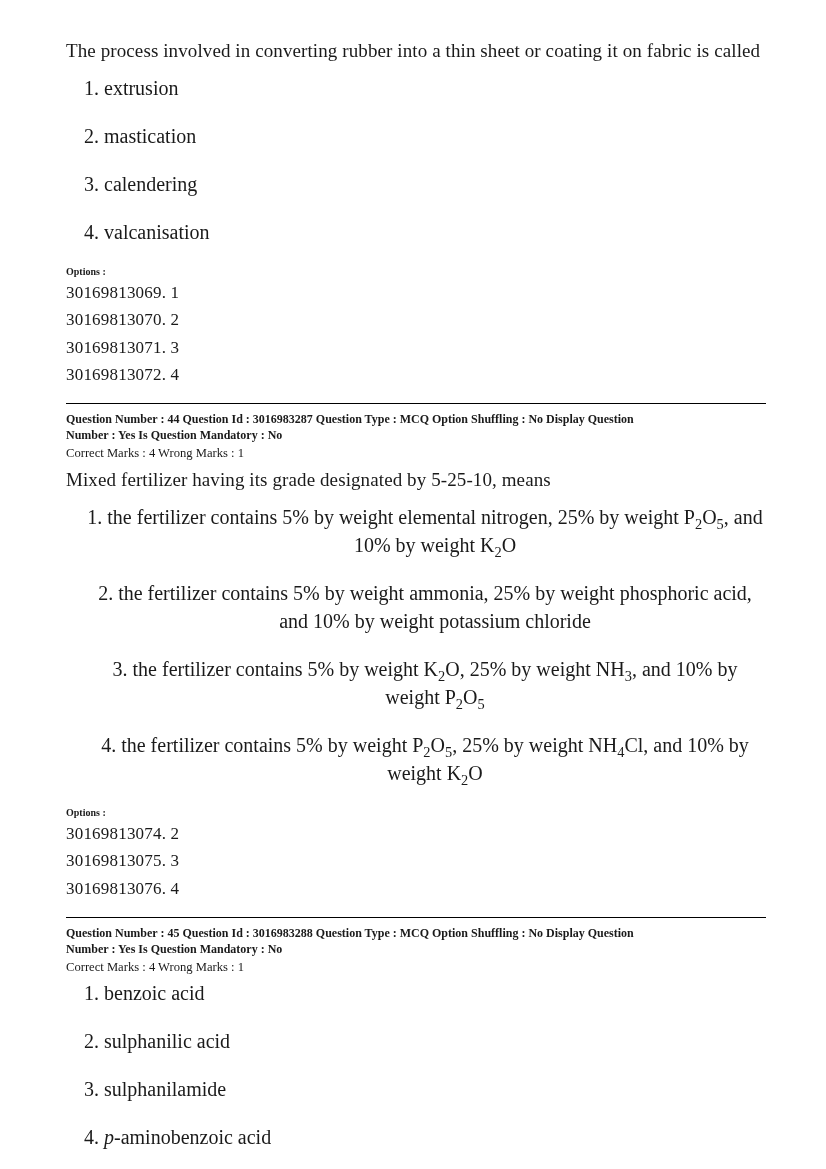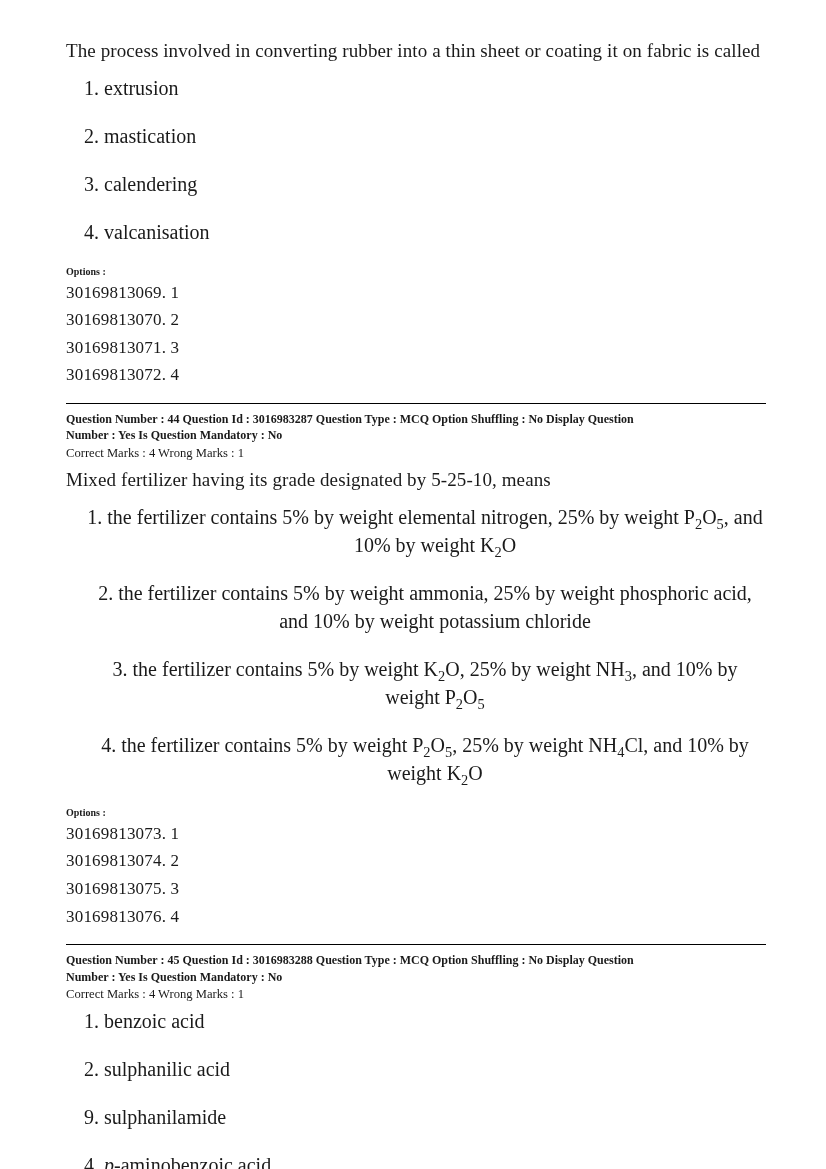--- a/index.html
+++ b/index.html
@@ -124,36 +124,35 @@
     <p class="meta">Number : Yes Is Question Mandatory : No</p>
     <p class="meta2">Correct Marks : 4 Wrong Marks : 1</p>
     <p class="qtext stem">Mixed fertilizer having its grade designated by 5-25-10, means</p>
     <ol class="opts">
       <li class="wrap">1. the fertilizer contains 5% by weight elemental nitrogen, 25% by weight P<sub>2</sub>O<sub>5</sub>, and 10% by weight K<sub>2</sub>O</li>
       <li class="wrap">2. the fertilizer contains 5% by weight ammonia, 25% by weight phosphoric acid, and 10% by weight potassium chloride</li>
       <li class="wrap">3. the fertilizer contains 5% by weight K<sub>2</sub>O, 25% by weight NH<sub>3</sub>, and 10% by weight P<sub>2</sub>O<sub>5</sub></li>
       <li class="wrap">4. the fertilizer contains 5% by weight P<sub>2</sub>O<sub>5</sub>, 25% by weight  NH<sub>4</sub>Cl, and 10% by weight K<sub>2</sub>O</li>
     </ol>
     <p class="options-label">Options :</p>
-    <p class="optid">30169813073. 1</p>
     <p class="optid">30169813074. 2</p>
     <p class="optid">30169813075. 3</p>
     <p class="optid">30169813076. 4</p>
   </div>
 
   <hr class="divider">
 
   <div class="block">
     <p class="meta">Question Number : 45 Question Id : 3016983288 Question Type : MCQ Option Shuffling : No Display Question</p>
     <p class="meta">Number : Yes Is Question Mandatory : No</p>
     <p class="meta2">Correct Marks : 4 Wrong Marks : 1</p>
     <ol class="opts">
       <li>1. benzoic acid</li>
       <li>2. sulphanilic acid</li>
-      <li>9. sulphanilamide</li>
+      <li>3. sulphanilamide</li>
       <li>4. <span class="ital">p</span>-aminobenzoic acid</li>
     </ol>
     <p class="options-label">Options :</p>
     <p class="optid">30169813077. 1</p>
     <p class="optid">30169813078. 2</p>
   </div>
 
 </div>
 
 </body></html>

